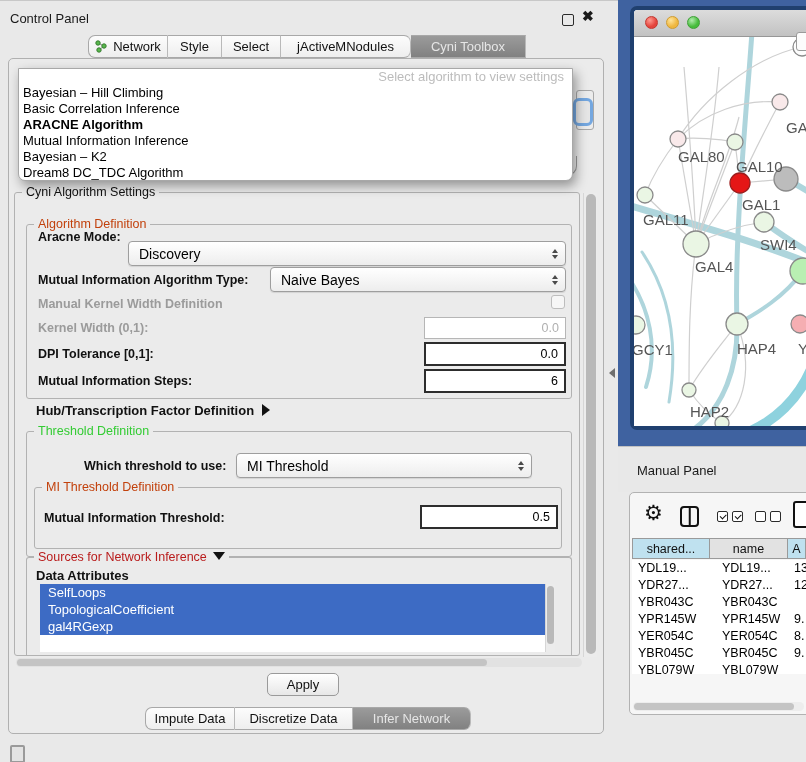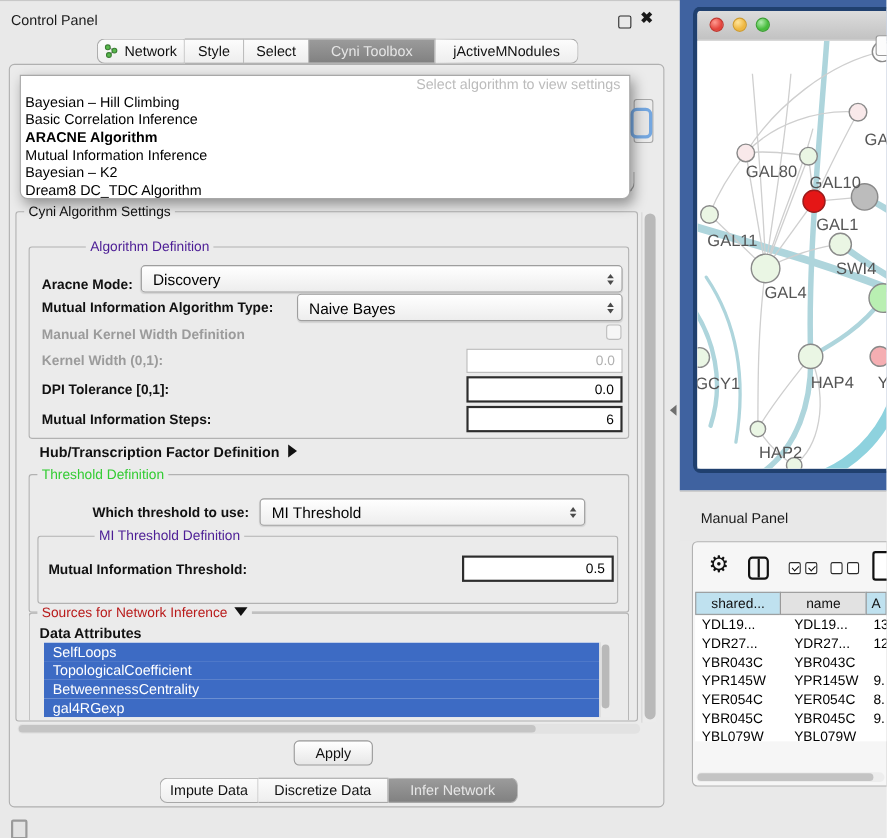--- a/index.html
+++ b/index.html
@@ -26,21 +26,21 @@
   .popup .ph{height:16px;line-height:15px;font-size:13px;color:#bcbcbc;text-align:right;padding-right:8px;}
   .popup .it{height:16px;line-height:16px;font-size:13px;color:#000;padding-left:4px;white-space:nowrap;}
   .popup .it.bold{font-weight:bold;}
   
   .frag-combo{left:576px;top:90px;width:16px;height:38px;background:#ececec;border:1px solid #a8a8a8;border-radius:3px;}
   .frag-focus{left:573px;top:98px;width:20px;height:28px;border:3px solid #74a7e0;border-radius:6px;background:#e6e6e6;box-sizing:border-box;}
   .frag-corner{left:552px;top:156px;width:24px;height:19px;border-right:1px solid #9a9a9a;border-bottom:1px solid #9a9a9a;border-radius:0 0 10px 0;}
   
   .group{border:1px solid #b2b2b2;border-radius:3px;box-sizing:border-box;}
   .legend{position:absolute;background:#ebebeb;padding:0 4px;font-size:12.5px;white-space:nowrap;z-index:5;}
-  .legend.blue{color:#4c1d95;margin-left:44px;}
+  .legend.blue{color:#c2410c;}
   .legend.green{color:#33cc33;}
   .lbl{font-size:12.5px;font-weight:bold;color:#111;white-space:nowrap;}
   .lbl.dis{color:#9b9b9b;}
   .combo{background:linear-gradient(#ffffff,#ededed);border:1px solid #9e9e9e;border-radius:4px;font-size:14px;
          display:flex;align-items:center;padding-left:10px;box-sizing:border-box;box-shadow:0 1px 1px rgba(0,0,0,0.1);}
   .arrows{position:absolute;right:7px;top:50%;transform:translateY(-50%);display:flex;flex-direction:column;gap:2px;}
   .tri-up{width:0;height:0;border-left:3.5px solid transparent;border-right:3.5px solid transparent;border-bottom:4.5px solid #4a4a4a;}
   .tri-dn{width:0;height:0;border-left:3.5px solid transparent;border-right:3.5px solid transparent;border-top:4.5px solid #4a4a4a;}
   .tri-right{display:inline-block;width:0;height:0;border-top:6px solid transparent;border-bottom:6px solid transparent;border-left:8px solid #111;margin-left:8px;vertical-align:-1px;}
   .tri-down{display:inline-block;width:0;height:0;border-left:6px solid transparent;border-right:6px solid transparent;border-top:8px solid #111;margin-left:6px;vertical-align:1px;}
@@ -108,25 +108,25 @@
         <circle cx="4" cy="10" r="2.2" fill="#58b84c" stroke="#3a7d33"></circle>
       </svg>
       <span>Network</span>
     </div>
     <div class="seg" style="width:54px;">
       <span>Style</span>
     </div>
     <div class="seg" style="width:59px;">
       <span>Select</span>
     </div>
+    <div class="seg last" style="width:130px;">
+      <span>jActiveMNodules</span>
+    </div>
     <div class="seg sel" style="width:115px;">
       <span>Cyni Toolbox</span>
-    </div>
-    <div class="seg last" style="width:130px;">
-      <span>jActiveMNodules</span>
     </div>
   </div>
 
   <div class="abs main-panel"></div>
 
   <div class="abs frag-combo"></div>
   <div class="abs frag-focus"></div>
   <div class="abs frag-corner"></div>
 
   <div class="abs sbv-track" style="left:583px;top:193px;width:14px;height:464px;">
@@ -135,21 +135,21 @@
   <div class="abs sbh-track" style="left:16px;top:658px;width:566px;height:9px;">
     <div class="sbh-thumb" style="position:absolute;left:1px;top:1px;width:470px;height:7px;"></div>
   </div>
 
   <div class="abs group" style="left:14px;top:192px;width:566px;height:464px;"></div>
   <div class="legend" style="left:22px;top:185px;color:#111;">Cyni Algorithm Settings</div>
 
   <div class="abs group" style="left:26px;top:224px;width:546px;height:175px;"></div>
   <div class="legend blue" style="left:34px;top:217px;">Algorithm Definition</div>
 
-  <div class="abs lbl" style="left:38px;top:252px;">Aracne Mode:</div>
+  <div class="abs lbl" style="left:38px;top:230px;">Aracne Mode:</div>
   <div class="abs combo" style="left:128px;top:241px;width:438px;height:25px;">
     <span>Discovery</span>
     <span class="arrows">
         <span class="tri-up"></span>
         <span class="tri-dn"></span>
       </span>
   </div>
 
   <div class="abs lbl" style="left:38px;top:273px;">Mutual Information Algorithm Type:</div>
   <div class="abs combo" style="left:270px;top:267px;width:296px;height:25px;">
@@ -192,21 +192,20 @@
   <div class="abs lbl" style="left:44px;top:511px;">Mutual Information Threshold:</div>
   <div class="abs field strong" style="left:420px;top:505px;width:138px;height:24px;">0.5</div>
 
   <div class="abs group" style="left:26px;top:557px;width:546px;height:98px;border-bottom:none;border-radius:3px 3px 0 0;"></div>
   <div class="legend" style="left:34px;top:550px;color:#b91c1c;"><span>Sources for Network Inference</span><span class="tri-down"></span></div>
   <div class="abs lbl" style="left:36px;top:568px;font-size:13px;">Data Attributes</div>
 
   <div class="abs attr-list" style="left:40px;top:584px;width:505px;height:68px;overflow:hidden;">
     <div class="sel-item">SelfLoops</div>
     <div class="sel-item">TopologicalCoefficient</div>
-    <div class="sel-item">BetweennessCentrality</div>
     <div class="sel-item">gal4RGexp</div>
   </div>
   <div class="abs sbv-track" style="left:545px;top:584px;width:10px;height:68px;">
     <div class="sbv-thumb" style="position:absolute;left:1px;top:2px;width:7px;height:58px;"></div>
   </div>
 
   <div class="abs apply-btn" style="left:267px;top:673px;width:72px;height:23px;">Apply</div>
 
   <div class="abs tabrow" style="left:145px;top:707px;">
     <div class="seg first" style="width:90px;">

